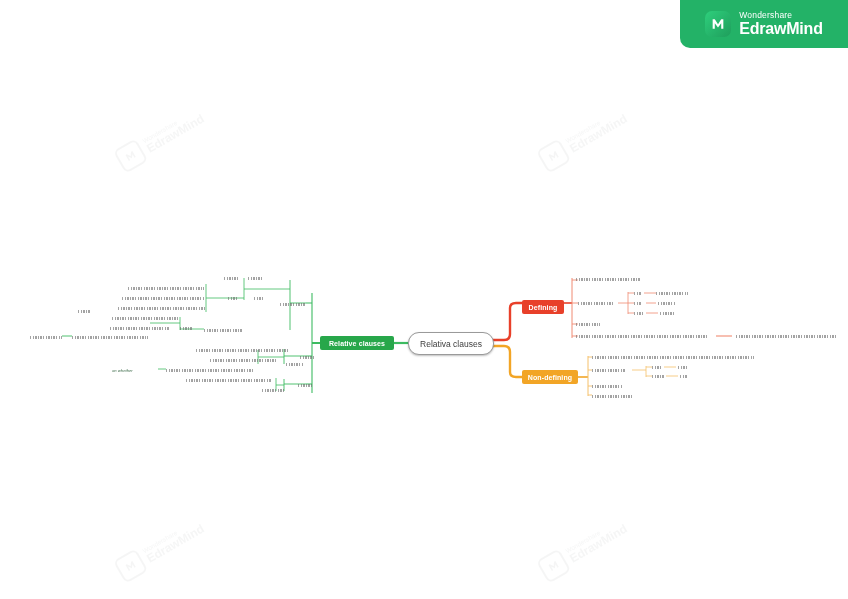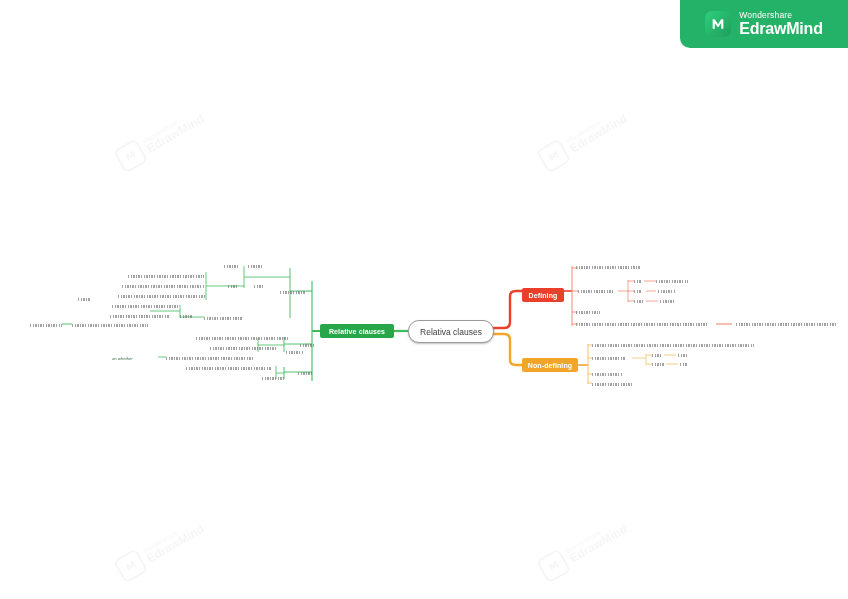--- a/index.html
+++ b/index.html
@@ -49,21 +49,21 @@
     width:22px;height:22px;border-radius:6px;
     border:2px solid #eceded;
     display:flex;align-items:center;justify-content:center;
     flex:0 0 auto;
   }
   .wm-words{display:flex;flex-direction:column;line-height:1;}
   .wm-top{font-size:6.5px;}
   .wm-bottom{font-size:12px;font-weight:bold;}
 
   
-  #mindmap-canvas{position:absolute;inset:0;}
+  #mindmap-canvas{position:absolute;inset:0;margin-top:12px;}
   #connector-layer{position:absolute;left:0;top:0;}
 
   .node{position:absolute;white-space:nowrap;}
 
   
   #central-topic{
     left:408px;top:320px;
     width:84px;height:21px;
     border:1px solid #9a9a9a;
     border-radius:11px;

